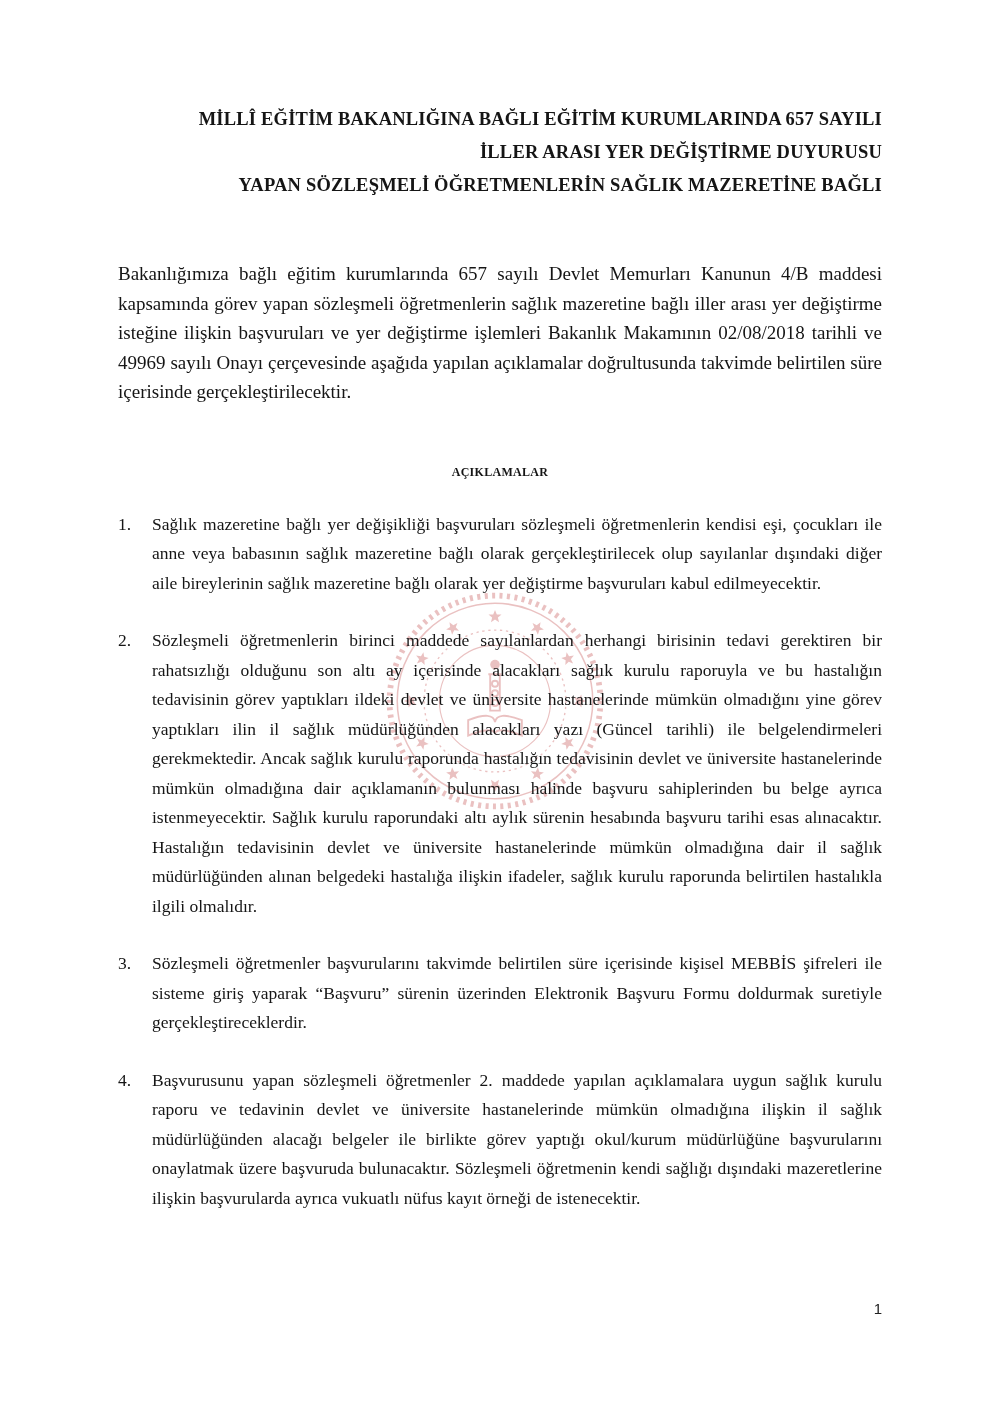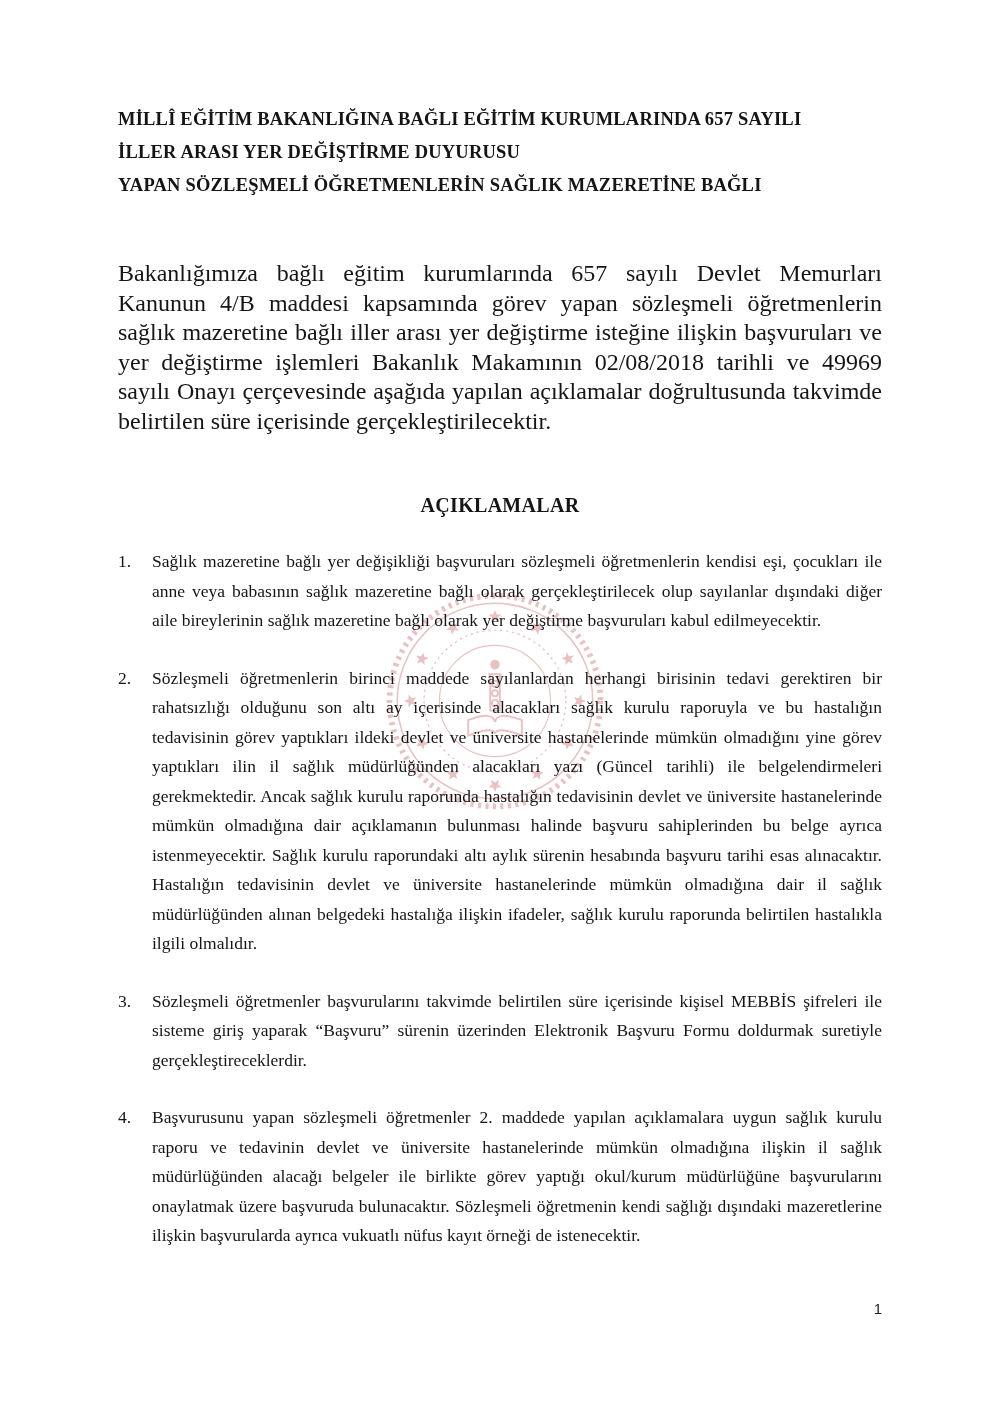--- a/index.html
+++ b/index.html
@@ -21,37 +21,37 @@
     opacity: 0.55;
     z-index: 0;
     pointer-events: none;
   }
   .content {
     position: relative;
     z-index: 1;
     padding: 103px 118px 0 118px;
   }
   .doc-title {
-    text-align: left;
+    text-align: right;
     font-weight: bold;
     font-size: 18.5px;
     line-height: 33px;
     letter-spacing: 0.2px;
   }
   .intro {
     margin-top: 57px;
-    font-size: 24px;
+    font-size: 19px;
     line-height: 29.5px;
     text-align: justify;
   }
   .section-heading {
     margin-top: 58px;
     text-align: center;
     font-weight: bold;
-    font-size: 20px;
+    font-size: 12px;
     letter-spacing: 0.3px;
   }
   .items {
     margin-top: 30px;
   }
   .item {
     display: flex;
     margin-bottom: 28px;
     font-size: 17.5px;
     line-height: 29.5px;

